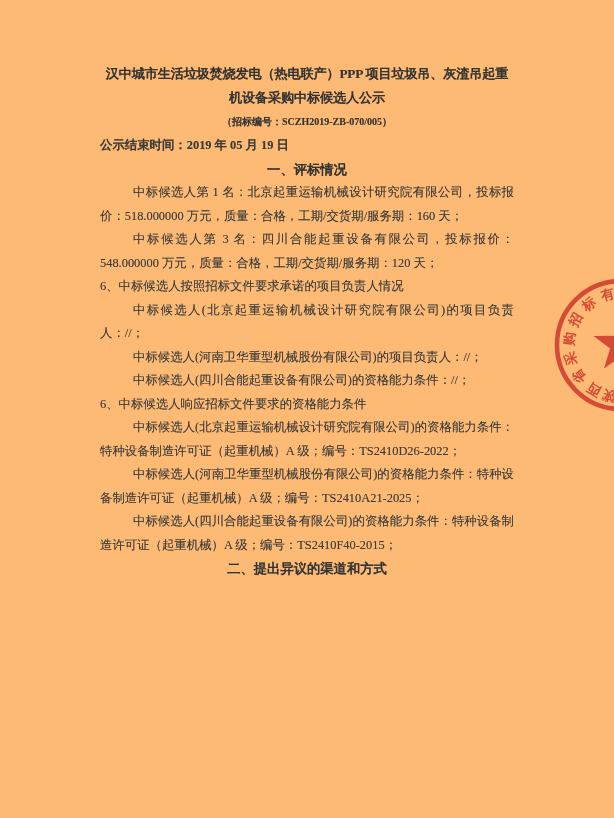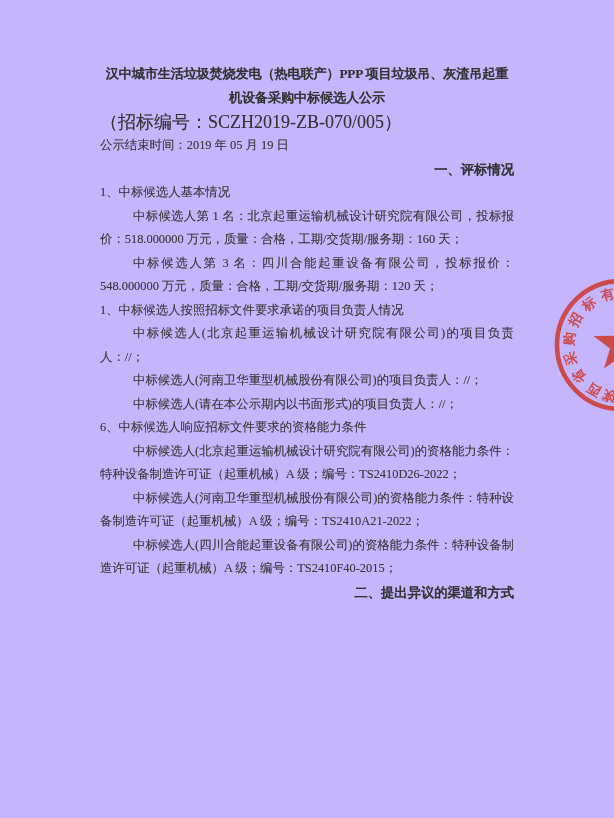--- a/index.html
+++ b/index.html
@@ -1,20 +1,20 @@
 <!DOCTYPE html>
 <html><head>
 <meta charset="utf-8">
 <style>
   html, body { margin: 0; padding: 0; }
   .page {
     position: relative;
     width: 614px;
     height: 818px;
-    background: #c4b5fd;
+    background: #fdba74;
     overflow: hidden;
     font-family: "Liberation Serif", serif;
   }
   .doc {
     position: absolute;
     left: 100px;
     top: 62px;
     width: 414px;
     color: #3a3a3a;
     font-size: 12.4px;
@@ -25,32 +25,33 @@
   .doc p, .doc h1, .doc h2 { margin: 0; padding: 0; }
   .title {
     font-size: 13.2px;
     line-height: 24px;
     font-weight: bold;
     text-align: center;
     color: #333;
     letter-spacing: -0.2px;
   }
   .tender-no {
-    font-size: 18px;
+    font-size: 10px;
     line-height: 24px;
-    font-weight: normal;
+    font-weight: bold;
+    text-align: center;
     color: #333;
   }
-  .pub-end { margin-top: 30px; }
+  .pub-end { margin-top: 30px; font-weight: bold; }
   .sec-heading {
     font-size: 13.3px;
     font-weight: bold;
     line-height: 23.5px;
     color: #333;
-    text-align: right;
+    text-align: center;
   }
   .sub-heading { padding-left: 15px; }
   .indent { text-indent: 33px; }
   .stamp {
     position: absolute;
     left: 541px;
     top: 263px;
     width: 160px;
     height: 160px;
     opacity: 0.85;
@@ -75,30 +76,29 @@
 </style>
 </head>
 <body>
 
 <div class="page">
   <div class="doc">
     <h1 class="title">汉中城市生活垃圾焚烧发电（热电联产）PPP 项目垃圾吊、灰渣吊起重机设备采购中标候选人公示</h1>
     <p class="tender-no">（招标编号：SCZH2019-ZB-070/005）</p>
     <p class="pub-end">公示结束时间：2019 年 05 月 19 日</p>
     <h2 class="sec-heading">一、评标情况</h2>
-    <p class="sub-heading">1、中标候选人基本情况</p>
     <p class="indent">中标候选人第 1 名：北京起重运输机械设计研究院有限公司，投标报价：518.000000 万元，质量：合格，工期/交货期/服务期：160 天；</p>
     <p class="indent">中标候选人第 3 名：四川合能起重设备有限公司，投标报价：548.000000 万元，质量：合格，工期/交货期/服务期：120 天；</p>
-    <p class="sub-heading">1、中标候选人按照招标文件要求承诺的项目负责人情况</p>
+    <p class="sub-heading">6、中标候选人按照招标文件要求承诺的项目负责人情况</p>
     <p class="indent">中标候选人(北京起重运输机械设计研究院有限公司)的项目负责人：//；</p>
     <p class="indent">中标候选人(河南卫华重型机械股份有限公司)的项目负责人：//；</p>
-    <p class="indent">中标候选人(请在本公示期内以书面形式)的项目负责人：//；</p>
+    <p class="indent">中标候选人(四川合能起重设备有限公司)的资格能力条件：//；</p>
     <p class="sub-heading">6、中标候选人响应招标文件要求的资格能力条件</p>
     <p class="indent">中标候选人(北京起重运输机械设计研究院有限公司)的资格能力条件：特种设备制造许可证（起重机械）A 级；编号：TS2410D26-2022；</p>
-    <p class="indent">中标候选人(河南卫华重型机械股份有限公司)的资格能力条件：特种设备制造许可证（起重机械）A 级；编号：TS2410A21-2022；</p>
+    <p class="indent">中标候选人(河南卫华重型机械股份有限公司)的资格能力条件：特种设备制造许可证（起重机械）A 级；编号：TS2410A21-2025；</p>
     <p class="indent">中标候选人(四川合能起重设备有限公司)的资格能力条件：特种设备制造许可证（起重机械）A 级；编号：TS2410F40-2015；</p>
     <h2 class="sec-heading">二、提出异议的渠道和方式</h2>
   </div>
 
   <svg class="stamp" viewBox="0 0 160 160" aria-hidden="true">
     <circle class="ring" cx="80" cy="82" r="64"></circle>
     <polygon class="star" points="80,53 86.8,72.7 107.6,73 90.9,85.6 97,105.5 80,93.5 63,105.5 69.1,85.6 52.4,73 73.2,72.7"></polygon>
     <g id="stamp-text">
         <text x="69.18859207747651" y="132.8636752381579" transform="rotate(-168 69.18859207747651 132.8636752381579)" class="seal-char">陕</text>
         <text x="53.21802010467717" y="126.57269963650984" transform="rotate(-149 53.21802010467717 126.57269963650984)" class="seal-char">西</text>

